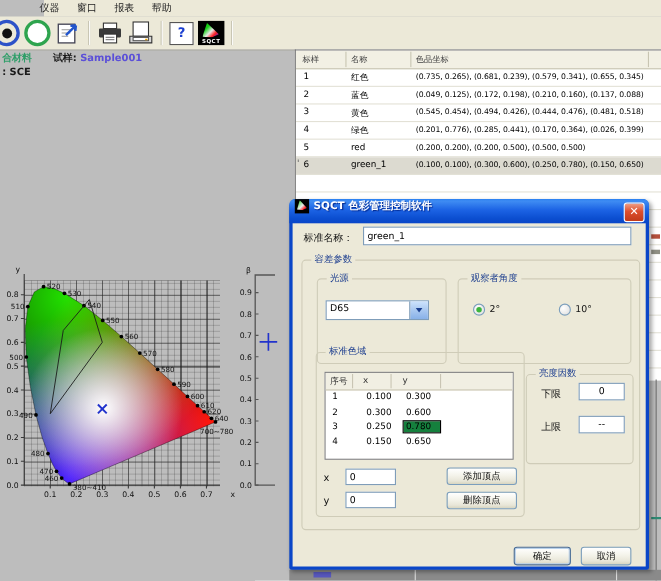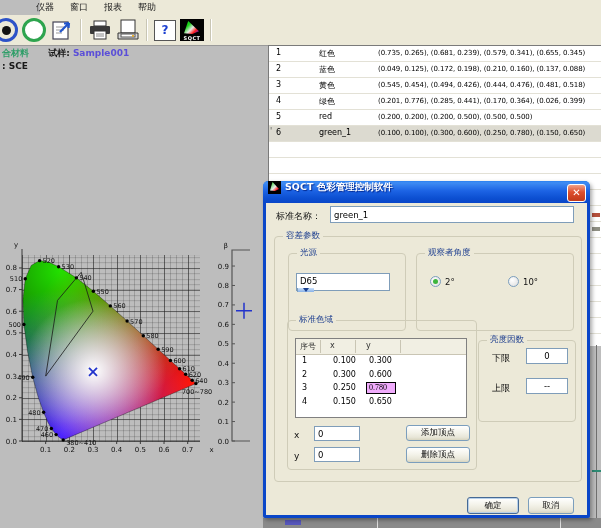--- a/index.html
+++ b/index.html
@@ -89,21 +89,21 @@
 
   
   .gamut-table{position:absolute;background:#fff;border:1px solid #808080;box-sizing:border-box;overflow:hidden;}
   .gt-head{position:relative;height:15px;background:#f1efe3;border-bottom:1px solid #c9c5b4;font-size:8px;color:#333;}
   .gt-head span{position:absolute;top:2px;}
   .gt-head .sep{position:absolute;top:1px;bottom:1px;width:1px;background:#c9c5b4;}
   .gt-row{position:relative;height:13.5px;font-size:8px;color:#000;}
   .gt-row .g-id{position:absolute;left:6px;top:1px;}
   .gt-row .g-x{position:absolute;left:37px;top:1px;}
   .gt-row .g-y{position:absolute;left:73px;top:1px;}
-  .gt-row .editing{outline:1px solid #000;background:#f0abfc;padding:0 8px 1px 2px;margin-left:-2px;font-family:Liberation Serif, serif;}
+  .gt-row .editing{outline:1px solid #000;background:#15803d;padding:0 8px 1px 2px;margin-left:-2px;}
 </style>
 </head>
 <body>
 
 <div id="screen">
 
   <div class="menubar">
     <span class="menu-item">仪器</span>
     <span class="menu-item">窗口</span>
     <span class="menu-item">报表</span>
@@ -164,20 +164,28 @@
       <span class="t-green">合材料</span>
       <span class="t-dark" style="margin-left:16px;">试样:</span>
       <span class="t-blue">Sample001</span>
     </div>
     <div>
       <span class="t-dark">: SCE</span>
     </div>
   </div>
 
   <div class="std-panel">
+    <div class="std-head">
+      <span style="left:6px;">标样</span>
+      <span style="left:50px;">名称</span>
+      <span style="left:109px;">色品坐标</span>
+      <i class="sep" style="left:45px;"></i>
+        <i class="sep" style="left:104px;"></i>
+        <i class="sep" style="left:320px;"></i>
+    </div>
     <div id="std-rows">
         <div class="std-row">
           <span class="c-id">1</span>
           <span class="c-name">红色</span>
           <span class="c-coords">(0.735, 0.265), (0.681, 0.239), (0.579, 0.341), (0.655, 0.345)</span>
         </div>
         <div class="std-row">
           <span class="c-id">2</span>
           <span class="c-name">蓝色</span>
           <span class="c-coords">(0.049, 0.125), (0.172, 0.198), (0.210, 0.160), (0.137, 0.088)</span>
@@ -374,21 +382,21 @@
     <span class="dlg-label" style="left:13px;top:29px;">标准名称：</span>
     <input class="xp-input" style="left: 67px; top: 25px; width: 244px; height: 17px;" value="green_1">
 
     <div class="groupbox" style="left:11px;top:55px;width:306px;height:244px;">
       <span class="gb-label">容差参数</span>
     </div>
 
     <div class="groupbox" style="left:25px;top:72px;width:116px;height:76px;">
       <span class="gb-label">光源</span>
     </div>
-    <div class="combo" style="left:33px;top:92px;width:94px;height:18px;flex-direction:column;">
+    <div class="combo" style="left:33px;top:92px;width:94px;height:18px;">
       <span class="val">D65</span>
       <span class="arrow-btn"></span>
     </div>
 
     <div class="groupbox" style="left:153px;top:72px;width:156px;height:76px;">
       <span class="gb-label">观察者角度</span>
     </div>
     <div class="radio-wrap" style="left:167px;top:95px;">
       <span class="xp-radio checked"></span>
       <span class="rlabel">2°</span>

